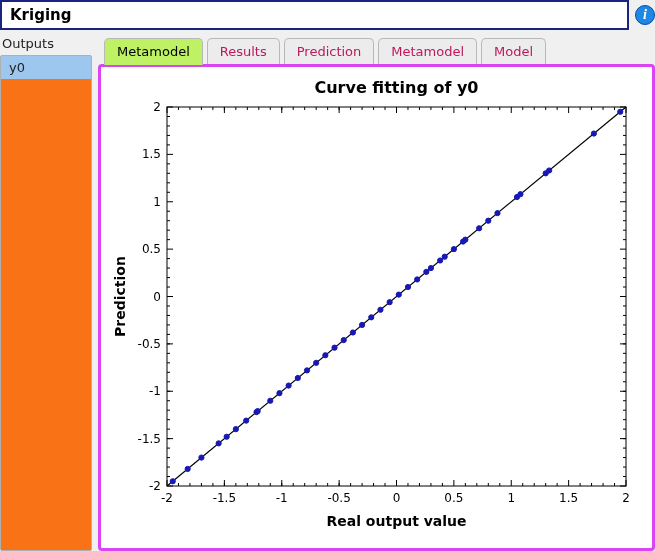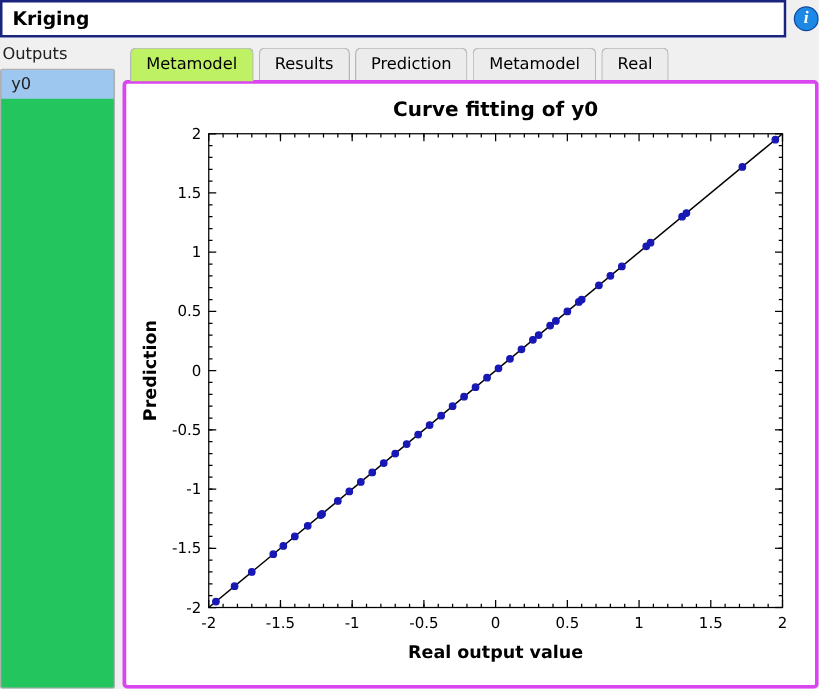--- a/index.html
+++ b/index.html
@@ -57,21 +57,21 @@
   display: flex;
   flex-direction: column;
 }
 .outputs-label {
   font-size: 13px;
   color: #222;
   padding: 2px 0 4px 2px;
 }
 .outputs-list {
   flex: 1;
-  background: #22c55e;
+  background: #f97316;
   border: 1px solid #b0b0b0;
   border-radius: 2px;
 }
 .outputs-list .item {
   padding: 4px 8px;
   cursor: pointer;
   color: #222;
 }
 .outputs-list .item.selected {
   background: #9ec7f0;
@@ -87,21 +87,21 @@
   gap: 4px;
   padding-left: 6px;
   height: 30px;
 }
 .tab {
   padding: 5px 12px 6px 12px;
   border: 1px solid #b8b8b8;
   border-bottom: none;
   border-radius: 5px 5px 0 0;
   background: #ececec;
-  color: #000000;
+  color: #be185d;
   font-size: 13px;
   cursor: pointer;
   position: relative;
   top: 1px;
 }
 .tab.active {
   background: #bef264;
   color: #000;
   font-weight: normal;
   z-index: 2;
@@ -142,21 +142,21 @@
       <div class="outputs-list" id="outputs-list">
           <div class="item selected">y0</div>
         </div>
     </div>
     <div class="main-panel">
       <div class="tabs-bar" id="tabs-bar">
           <div class="tab active">Metamodel</div>
           <div class="tab">Results</div>
           <div class="tab">Prediction</div>
           <div class="tab">Metamodel</div>
-          <div class="tab">Real</div>
+          <div class="tab">Model</div>
         </div>
       <div class="tab-content">
         <div class="chart-wrap" id="chart-wrap">
             <svg width="531" height="461" viewBox="0 0 531 461">
               <text class="chart-title" x="287.5" y="18" text-anchor="middle">Curve fitting of y0</text>
               <rect x="58" y="32" width="459" height="379" fill="none" class="axis-line"></rect>
               <line class="tick" x1="58" y1="411" x2="58" y2="405"></line>
               <line class="tick" x1="58" y1="32" x2="58" y2="38"></line>
               <text class="tick-label" x="58" y="427" text-anchor="middle">-2</text>
               <line class="tick" x1="115.375" y1="411" x2="115.375" y2="405"></line>

